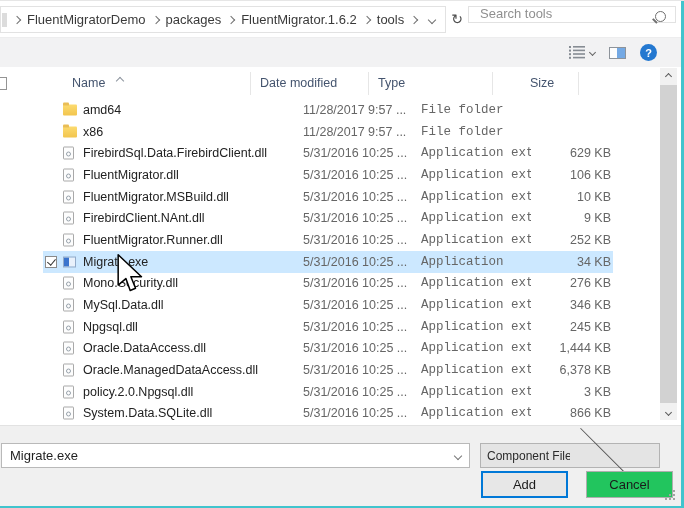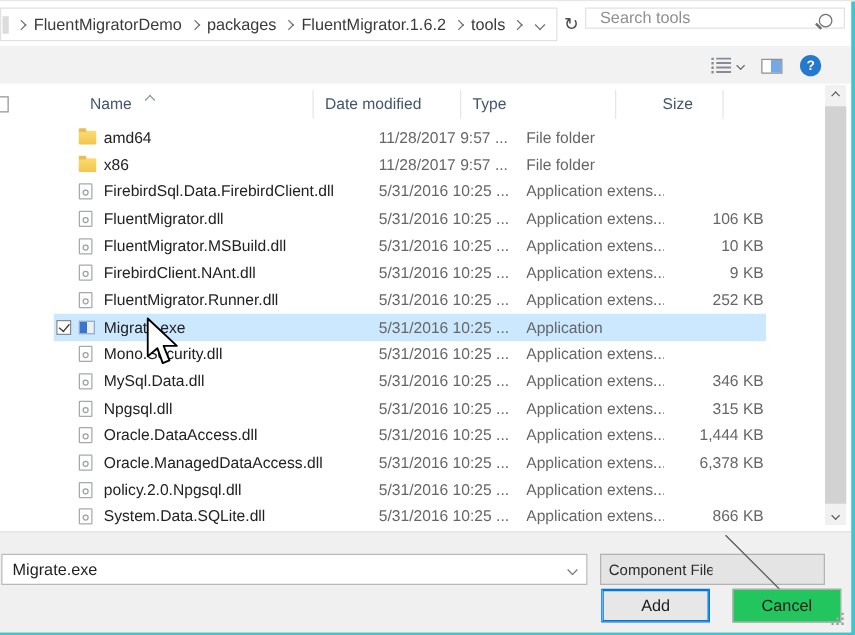--- a/index.html
+++ b/index.html
@@ -46,21 +46,21 @@
   .lh-name{left:40px;margin-left:32px;} .lh-date{left:260px;} .lh-type{left:378px;} .lh-size{left:502px;margin-left:28px;}
   .lh-div{position:absolute;top:5px;height:23px;width:1px;background:#e6e6e6;}
 
   
   .rows{position:absolute;top:98px;left:0;width:659px;margin-left:43px;}
   .row{position:relative;height:21.7px;width:659px;}
   .row.selected{background:linear-gradient(to right,#cce8ff 570px,rgba(0,0,0,0) 570px);}
   .cell{position:absolute;top:50%;transform:translateY(-50%);font-size:12.5px;white-space:nowrap;overflow:hidden;cursor:default;}
   .c-name{left:40px;max-width:205px;color:#222;}
   .c-date{left:260px;width:110px;color:#666;}
-  .c-type{left:378px;width:110px;color:#666;}
+  .c-type{left:378px;width:110px;color:#666;font-family:Liberation Mono, monospace;}
   .c-size{left:460px;width:108px;text-align:right;color:#666;}
   .fic{position:absolute;left:20px;top:50%;transform:translateY(-50%);}
   .fic.folder{width:14px;height:11px;background:linear-gradient(#fcdb70,#f2c54e);border-radius:1px;}
   .fic.folder::before{content:"";position:absolute;left:0;top:-2px;width:6px;height:3px;background:#e9bd56;border-radius:1px 1px 0 0;}
   .fic.dll{width:11px;height:13px;background:#fdfdfd;border:1px solid #a9a9a9;border-radius:1px;box-sizing:border-box;}
   .fic.dll::after{content:"";position:absolute;left:2px;top:4px;width:5px;height:5px;border:1.4px solid #97a1ab;border-radius:50%;box-sizing:border-box;}
   .fic.app{width:13px;height:11px;border:1px solid #93abc9;background:linear-gradient(to right,#3a74cd 50%,#e9f1fb 50%);box-sizing:border-box;}
   .cb{position:absolute;left:2px;top:50%;transform:translateY(-50%);width:12px;height:12px;border:1px solid #8a8a8a;background:#fff;box-sizing:border-box;}
   .cb.checked::after{content:"";position:absolute;left:3px;top:0.5px;width:3.5px;height:7px;border-right:1.6px solid #333;border-bottom:1.6px solid #333;transform:rotate(40deg);}
 
@@ -161,20 +161,21 @@
         <span class="cell c-name">x86</span>
         <span class="cell c-date">11/28/2017 9:57 ...</span>
         <span class="cell c-type">File folder</span>
         <span class="cell c-size"></span>
       </div>
       <div class="row">
         <span class="fic dll"></span>
         <span class="cell c-name">FirebirdSql.Data.FirebirdClient.dll</span>
         <span class="cell c-date">5/31/2016 10:25 ...</span>
         <span class="cell c-type">Application extens...</span>
+        <span class="cell c-size">629 KB</span>
       </div>
       <div class="row">
         <span class="fic dll"></span>
         <span class="cell c-name">FluentMigrator.dll</span>
         <span class="cell c-date">5/31/2016 10:25 ...</span>
         <span class="cell c-type">Application extens...</span>
         <span class="cell c-size">106 KB</span>
       </div>
       <div class="row">
         <span class="fic dll"></span>
@@ -196,60 +197,63 @@
         <span class="cell c-date">5/31/2016 10:25 ...</span>
         <span class="cell c-type">Application extens...</span>
         <span class="cell c-size">252 KB</span>
       </div>
       <div class="row selected">
         <span class="cb checked"></span>
         <span class="fic app"></span>
         <span class="cell c-name">Migrate.exe</span>
         <span class="cell c-date">5/31/2016 10:25 ...</span>
         <span class="cell c-type">Application</span>
+        <span class="cell c-size">34 KB</span>
       </div>
       <div class="row">
         <span class="fic dll"></span>
         <span class="cell c-name">Mono.Security.dll</span>
         <span class="cell c-date">5/31/2016 10:25 ...</span>
         <span class="cell c-type">Application extens...</span>
+        <span class="cell c-size">276 KB</span>
       </div>
       <div class="row">
         <span class="fic dll"></span>
         <span class="cell c-name">MySql.Data.dll</span>
         <span class="cell c-date">5/31/2016 10:25 ...</span>
         <span class="cell c-type">Application extens...</span>
         <span class="cell c-size">346 KB</span>
       </div>
       <div class="row">
         <span class="fic dll"></span>
         <span class="cell c-name">Npgsql.dll</span>
         <span class="cell c-date">5/31/2016 10:25 ...</span>
         <span class="cell c-type">Application extens...</span>
-        <span class="cell c-size">315 KB</span>
+        <span class="cell c-size">245 KB</span>
       </div>
       <div class="row">
         <span class="fic dll"></span>
         <span class="cell c-name">Oracle.DataAccess.dll</span>
         <span class="cell c-date">5/31/2016 10:25 ...</span>
         <span class="cell c-type">Application extens...</span>
         <span class="cell c-size">1,444 KB</span>
       </div>
       <div class="row">
         <span class="fic dll"></span>
         <span class="cell c-name">Oracle.ManagedDataAccess.dll</span>
         <span class="cell c-date">5/31/2016 10:25 ...</span>
         <span class="cell c-type">Application extens...</span>
         <span class="cell c-size">6,378 KB</span>
       </div>
       <div class="row">
         <span class="fic dll"></span>
         <span class="cell c-name">policy.2.0.Npgsql.dll</span>
         <span class="cell c-date">5/31/2016 10:25 ...</span>
         <span class="cell c-type">Application extens...</span>
+        <span class="cell c-size">3 KB</span>
       </div>
       <div class="row">
         <span class="fic dll"></span>
         <span class="cell c-name">System.Data.SQLite.dll</span>
         <span class="cell c-date">5/31/2016 10:25 ...</span>
         <span class="cell c-type">Application extens...</span>
         <span class="cell c-size">866 KB</span>
       </div>
     </div>
 

